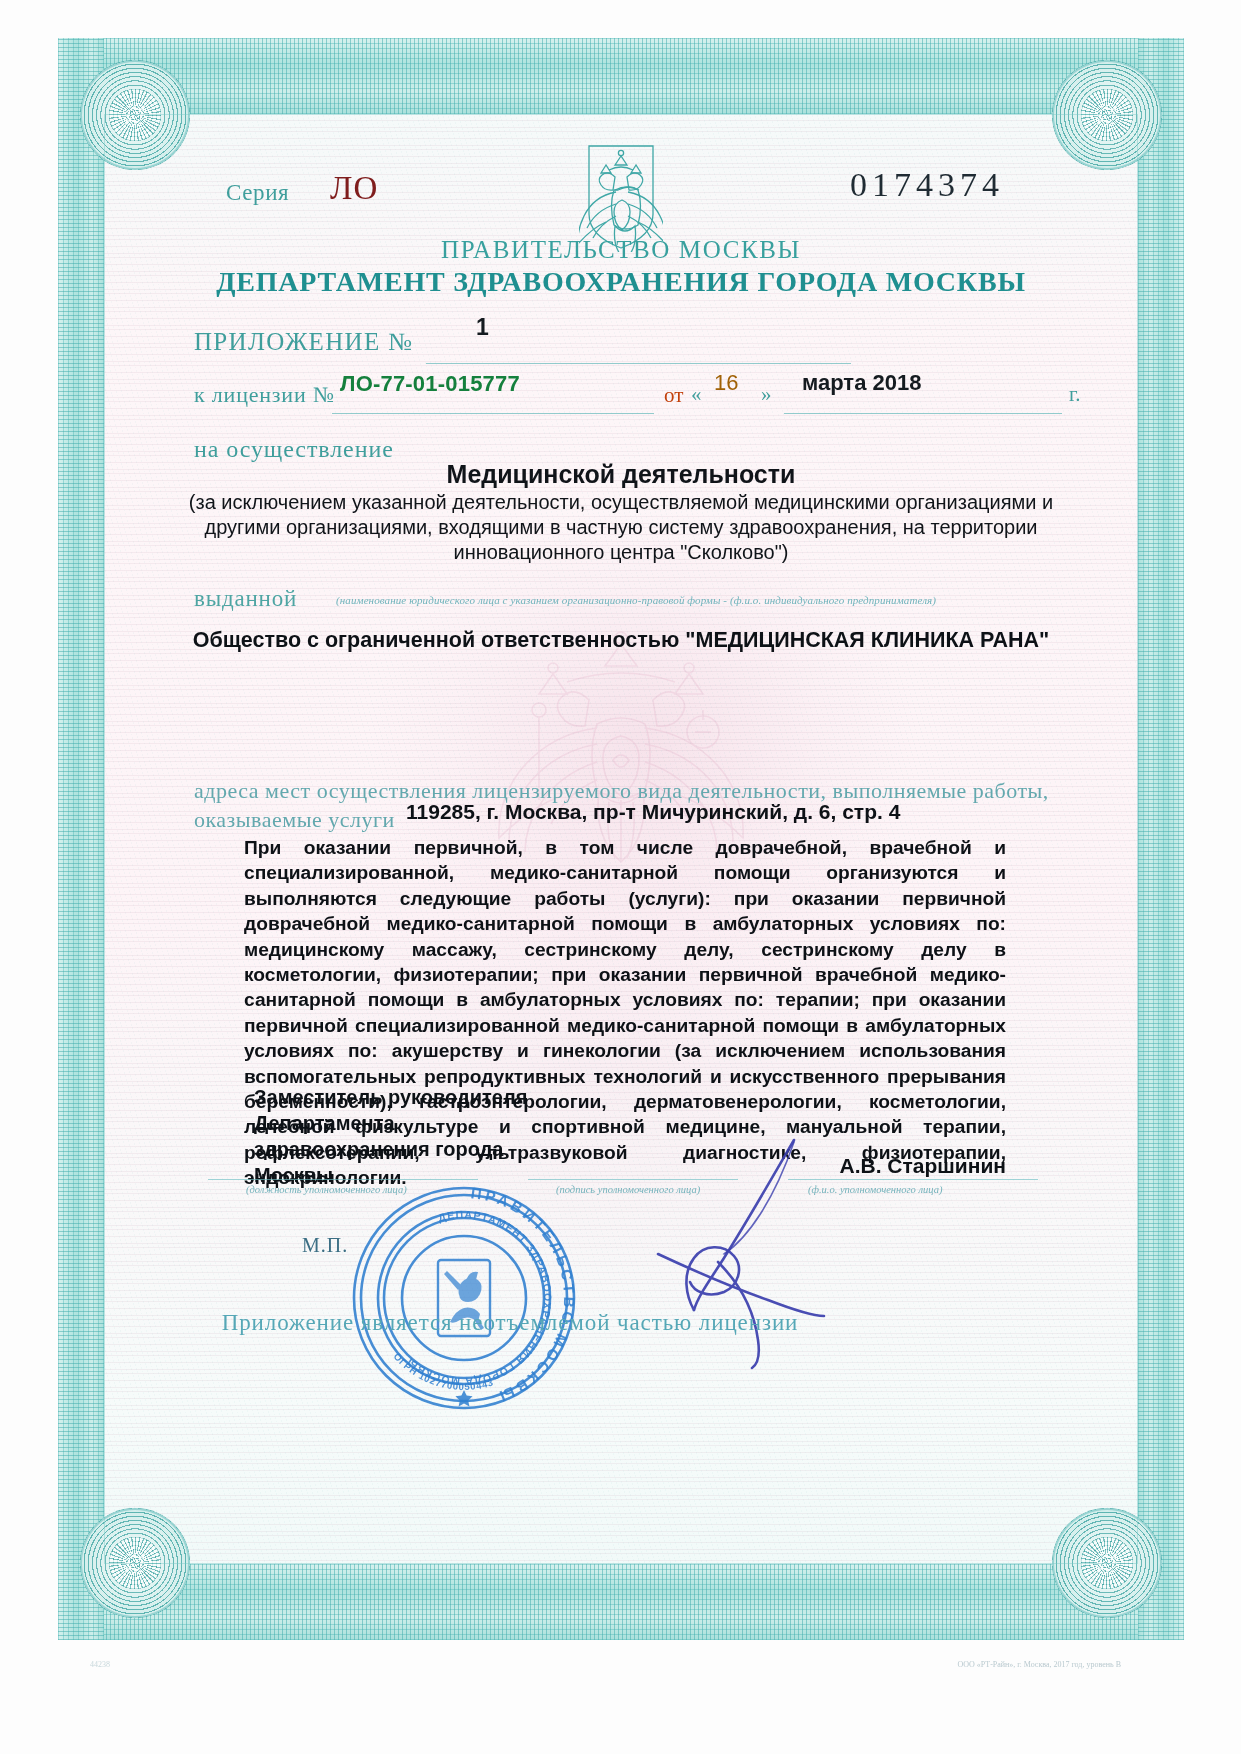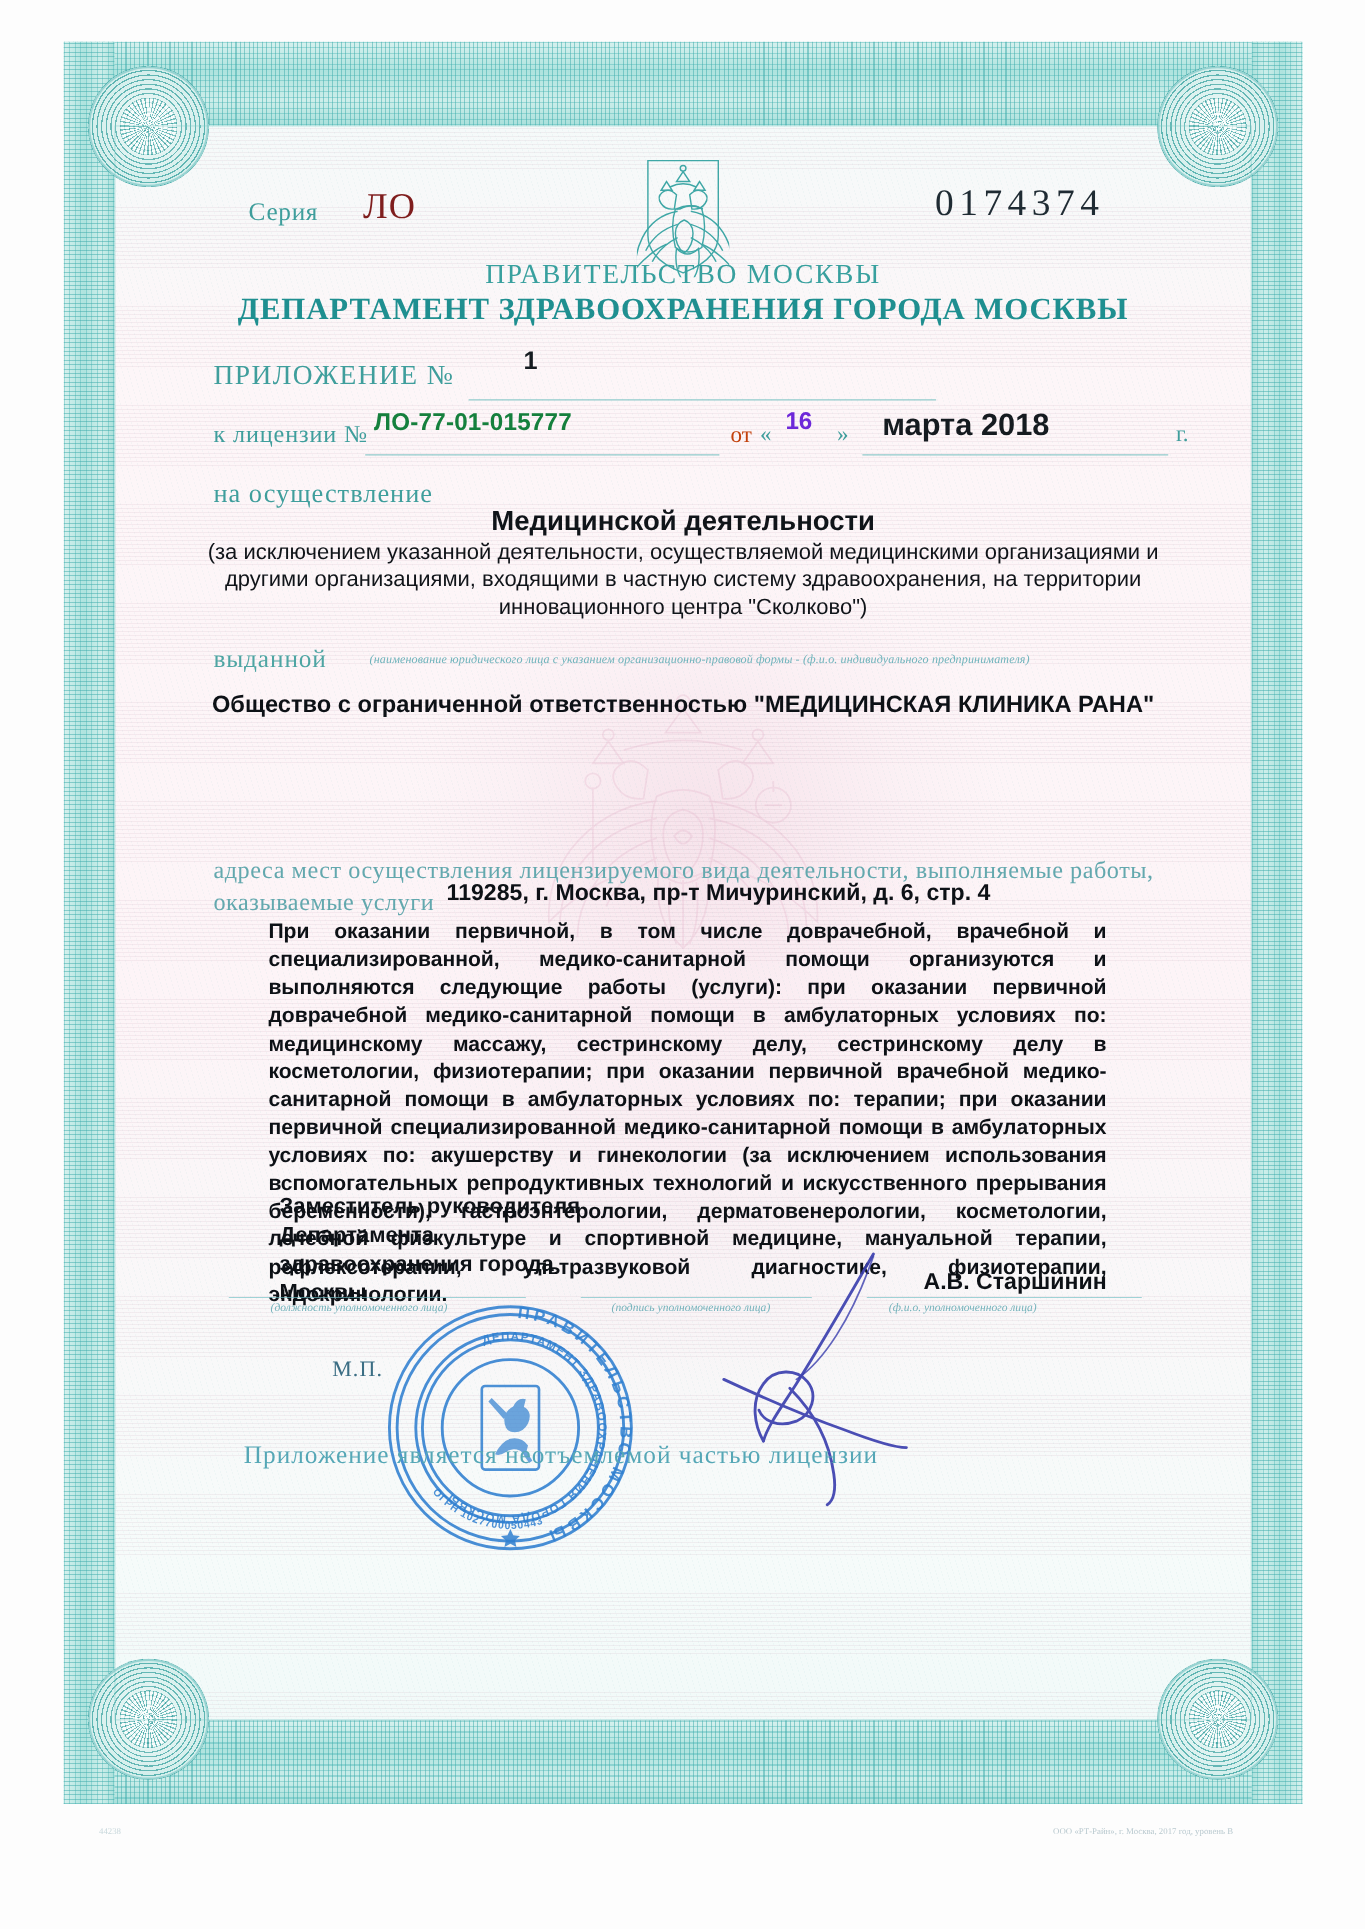--- a/index.html
+++ b/index.html
@@ -258,28 +258,28 @@
     position: absolute; left: 146px; top: -3px;
     font-size: 22px; font-weight: bold; color: #15803d;
     letter-spacing: 0.2px;
   }
   .lic-ot {
     position: absolute; left: 470px; top: 9px;
     font-family: "Liberation Serif", serif;
     font-size: 21px; color: #c2410c;
   }
   .lic-q1 { position: absolute; left: 497px; top: 8px; font-family: "Liberation Serif", serif; font-size: 21px; color: #3f9e9c; }
-  .lic-day { position: absolute; left: 520px; top: -4px; font-size: 22px; font-weight: bold; color: #6d28d9; }
+  .lic-day { position: absolute; left: 520px; top: -4px; font-size: 22px; font-weight: normal; color: #a16207; }
   .lic-q2 { position: absolute; left: 567px; top: 8px; font-family: "Liberation Serif", serif; font-size: 21px; color: #3f9e9c; }
   .lic-line-2 {
     position: absolute; left: 590px; bottom: 0;
     width: 278px;
     border-bottom: 1px solid rgba(100,185,185,0.7);
   }
-  .lic-monthyear { position: absolute; left: 608px; top: -4px; font-size: 28px; font-weight: bold; color: #151b20; }
+  .lic-monthyear { position: absolute; left: 608px; top: -4px; font-size: 22px; font-weight: bold; color: #151b20; }
   .lic-g { position: absolute; left: 875px; top: 8px; font-family: "Liberation Serif", serif; font-size: 21px; color: #3f9e9c; }
 
   
   .na-osu {
     position: absolute;
     left: 136px; top: 398px;
     font-family: "Liberation Serif", serif;
     font-size: 24px;
     letter-spacing: 0.9px;
     color: #3f9e9c;

